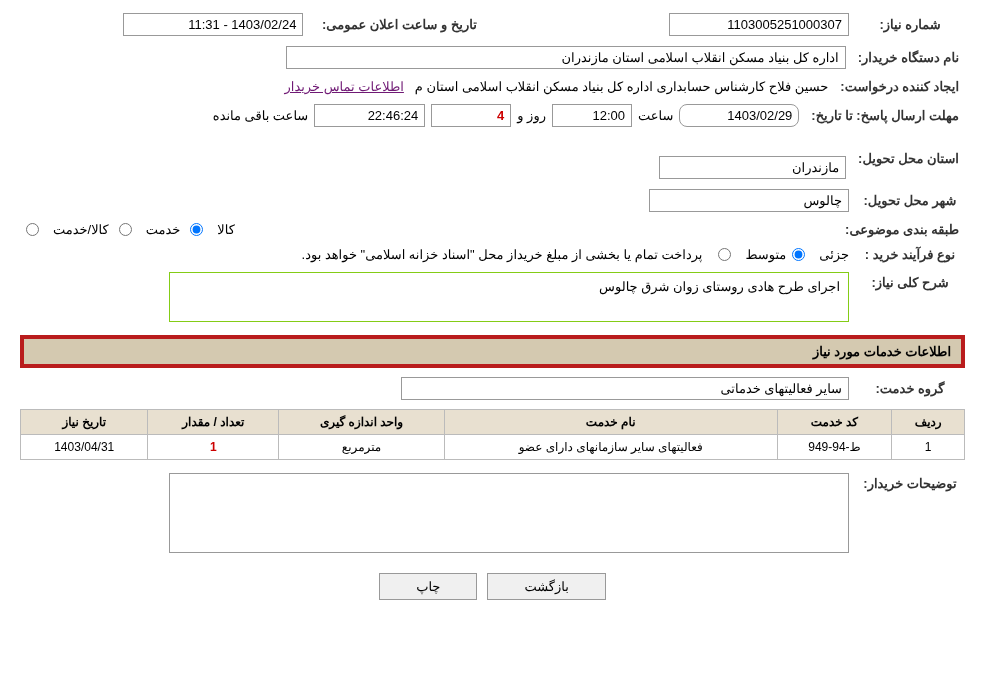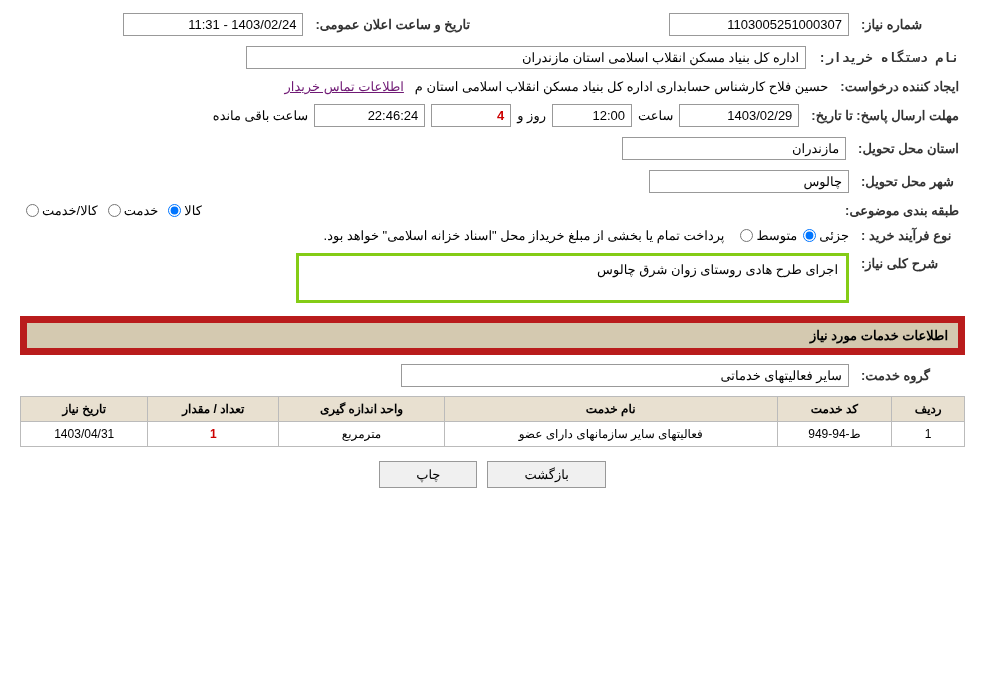--- a/index.html
+++ b/index.html
@@ -33,21 +33,21 @@
     }
     .info-table td {
       padding: 3px 6px;
       vertical-align: middle;
     }
     .label-cell {
       color: #333;
       font-weight: bold;
       white-space: nowrap;
       width: 140px;
-      text-align: left;
+      text-align: center;
     }
     .input-box {
       border: 1px solid #999;
       background: #fff;
       padding: 3px 6px;
       display: inline-block;
       min-width: 80px;
       text-align: right;
     }
     .input-medium {
@@ -67,21 +67,21 @@
     }
     .radio-group {
       display: flex;
       align-items: center;
       gap: 10px;
       flex-direction: row-reverse;
     }
     .radio-item {
       display: flex;
       align-items: center;
-      gap: 3px;
+      gap: 14px;
     }
     .data-table {
       width: 100%;
       border-collapse: collapse;
       margin-top: 6px;
     }
     .data-table th {
       background: #e8e0d0;
       border: 1px solid #bbb;
       padding: 5px 8px;
@@ -122,21 +122,21 @@
       background: #f5f5f5;
     }
     .btn-print {
       background: #f0f0f0;
     }
     .btn-back {
       background: #f0f0f0;
     }
     .section-info-title {
       background: #d4c9b0;
-      border: 7px solid #b91c1c;
+      border: 4px solid #b91c1c;
       padding: 5px 10px;
       font-weight: bold;
       font-size: 13px;
       margin: 10px 0 6px 0;
       text-align: right;
     }
   </style>
 </head>
 <body>
 
@@ -157,21 +157,21 @@
         <td>
           <span class="input-box" style="width:180px;">1403/02/24 - 11:31</span>
         </td>
       </tr>
     </tbody>
       </table>
 
     <table class="info-table">
       <tbody>
           <tr>
-        <td class="label-cell" style="width:110px;font-family:Liberation Mono, monospace;">نام دستگاه خریدار:</td>
+        <td class="label-cell" style="width:110px;">نام دستگاه خریدار:</td>
         <td>
           <span class="input-box" style="width:560px;">اداره کل بنیاد مسکن انقلاب اسلامی استان مازندران</span>
         </td>
       </tr>
     </tbody>
       </table>
 
     <table class="info-table">
       <tbody>
           <tr>
@@ -184,39 +184,39 @@
       </tr>
     </tbody>
       </table>
 
     <table class="info-table">
       <tbody>
           <tr>
         <td class="label-cell" style="width:110px;">مهلت ارسال پاسخ: تا تاریخ:</td>
         <td>
           <div class="row-flex" style="flex-direction: row; direction: rtl;">
-            <span class="input-box" style="width:120px;">1403/02/29</span>
+            <span class="input-box" style="width:120px;border-radius:8px;">1403/02/29</span>
             <span>ساعت</span>
             <span class="input-box" style="width:70px;">12:00</span>
             <span>روز و</span>
             <span class="input-box" style="width:40px; color:#cc0000; font-weight:bold;">4</span>
             <span class="input-box" style="width:111px;">22:46:24</span>
             <span>ساعت باقی مانده</span>
           </div>
         </td>
       </tr>
     </tbody>
       </table>
 
     <table class="info-table">
       <tbody>
           <tr>
         <td class="label-cell" style="width:110px;margin-top:25px;">استان محل تحویل:</td>
         <td>
-          <span class="input-box" style="width:224px;">مازندران</span>
+          <span class="input-box" style="width:187px;margin-top:19px;">مازندران</span>
         </td>
       </tr>
     </tbody>
       </table>
 
     <table class="info-table">
       <tbody>
           <tr>
         <td class="label-cell" style="width:110px;">شهر محل تحویل:</td>
         <td>
@@ -269,21 +269,21 @@
         </td>
       </tr>
     </tbody>
       </table>
 
     <table class="info-table">
       <tbody>
           <tr>
         <td class="label-cell" style="width:110px; vertical-align:top; padding-top:6px;">شرح کلی نیاز:</td>
         <td>
-          <div style="border:3px solid #84cc16; background:#fff; min-height:50px; padding:6px 8px; width:553px; text-align:right;">
+          <div style="border:1px solid #84cc16; background:#fff; min-height:50px; padding:6px 8px; width:680px; text-align:right;">
             <span>اجرای طرح هادی روستای زوان شرق چالوس</span>
           </div>
         </td>
       </tr>
     </tbody>
       </table>
 
     <div class="section-info-title">اطلاعات خدمات مورد نیاز</div>
 
     <table class="info-table">
@@ -313,20 +313,32 @@
           <td>1</td>
           <td>ط-94-949</td>
           <td>فعالیتهای سایر سازمانهای دارای عضو</td>
           <td>مترمربع</td>
           <td style="color:#cc0000; font-weight:bold;">1</td>
           <td>1403/04/31</td>
         </tr>
       </tbody>
     </table>
 
+    <div style="margin-top:10px;">
+      <table class="info-table">
+        <tbody>
+            <tr>
+          <td class="label-cell" style="width:110px; vertical-align:top; padding-top:6px;">توضیحات خریدار:</td>
+          <td>
+            <textarea class="textarea-box" style="width: 680px; height: 80px;"></textarea>
+          </td>
+        </tr>
+      </tbody>
+        </table>
+    </div>
 
     <div class="button-row">
       <button class="btn btn-back">بازگشت</button>
       <button class="btn btn-print">چاپ</button>
     </div>
 
   </div>
 </div>
 
 </body></html>

